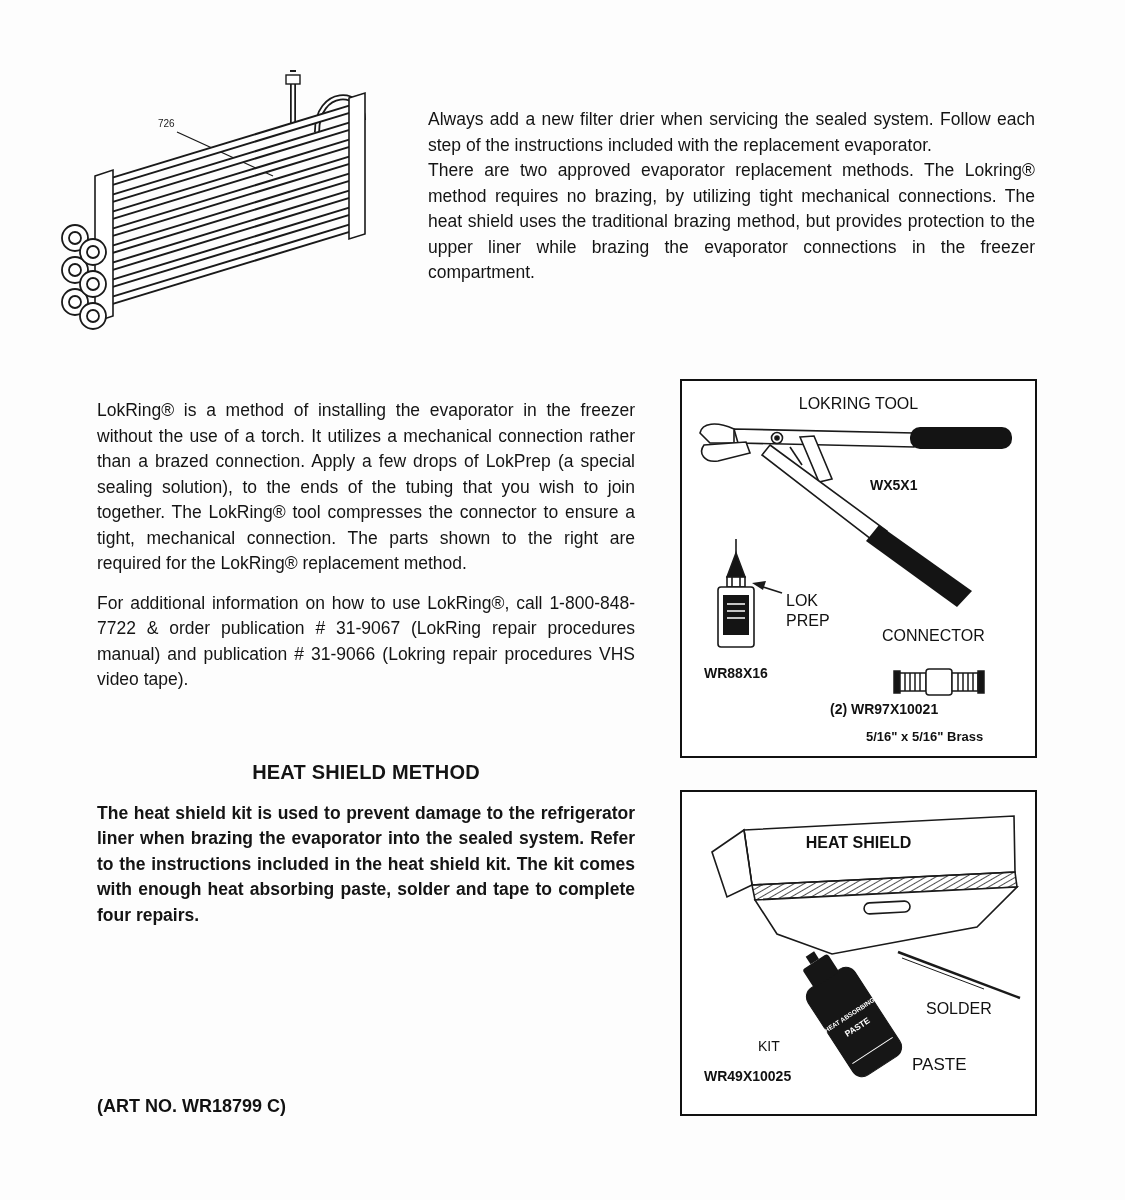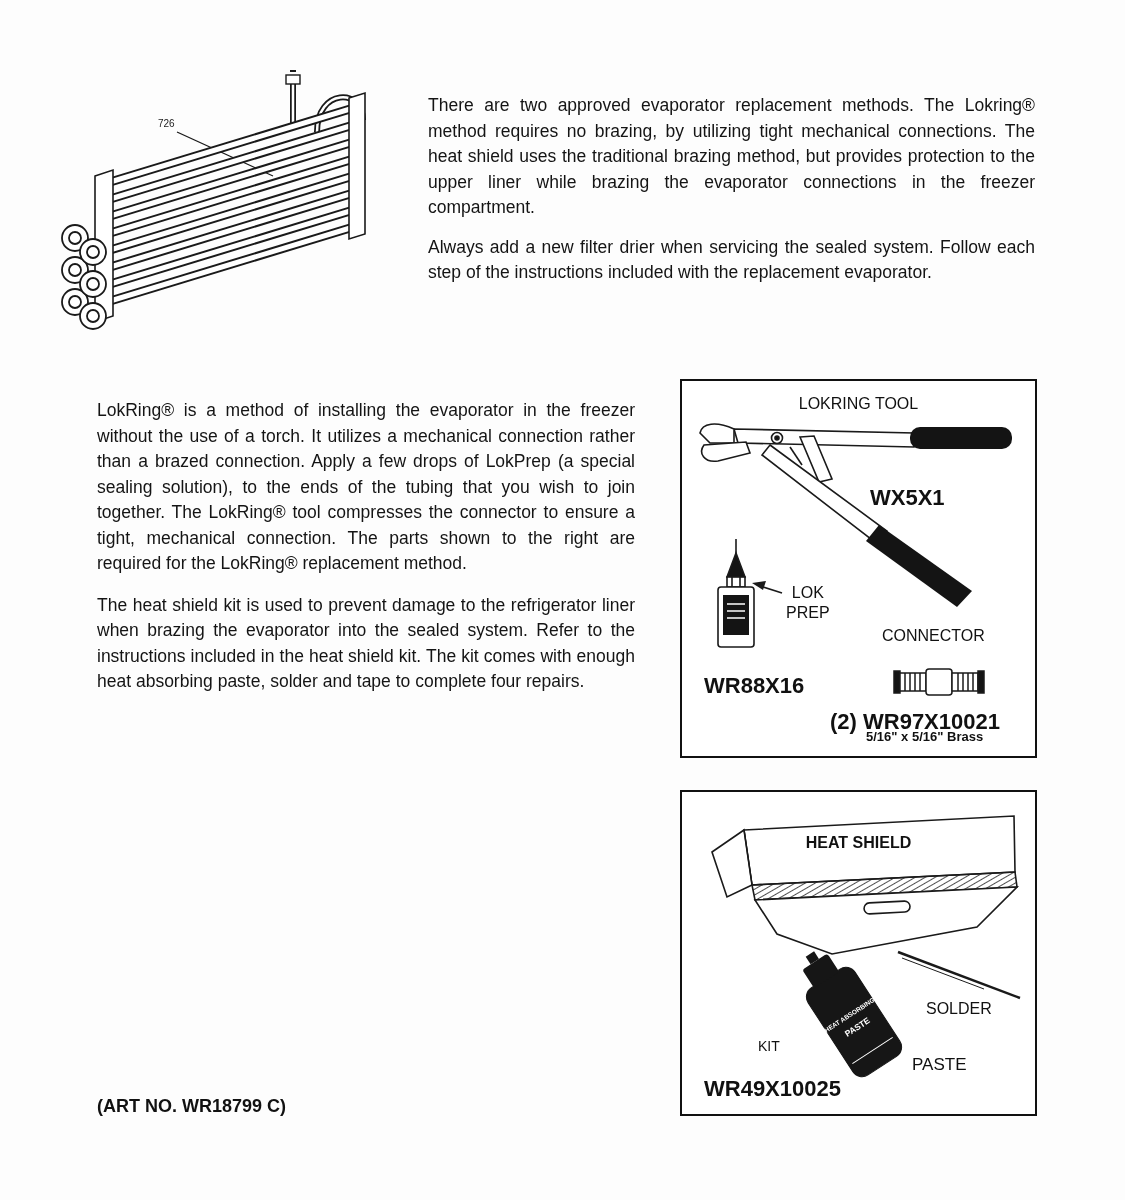--- a/index.html
+++ b/index.html
@@ -29,21 +29,21 @@
   }
   h2.section-heading sup { font-size: 12px; }
   .figure-box {
     position: absolute;
     border: 2px solid #111;
     background: #fff;
   }
   .figure-box > svg { position: absolute; left: 0; top: 0; }
   .fig-label { position: absolute; font-size: 16px; color: #111; white-space: nowrap; }
   .fig-label-center { position: absolute; left: 0; width: 100%; text-align: center; font-size: 16px; color: #111; }
-  .fig-part { position: absolute; font-size: 22px; font-weight: bold; color: #111; white-space: nowrap; margin-top: 8px; }
+  .fig-part { position: absolute; font-size: 14px; font-weight: bold; color: #111; white-space: nowrap; }
   .fig-small { position: absolute; font-size: 13px; font-weight: bold; color: #111; white-space: nowrap; }
   .footer-note { position: absolute; font-size: 18px; font-weight: bold; color: #111; }
   .callout-num { position: absolute; font-size: 10px; color: #222; }
 </style>
 </head>
 <body>
 
 <div class="abs" style="left:0; top:0; width:1125px; height:1200px;">
 
   <div class="abs" style="left:55px; top:70px; width:350px; height:280px;">
@@ -96,27 +96,29 @@
         <circle cx="38" cy="214" r="13"></circle>
           <circle cx="38" cy="214" r="6"></circle>
         <circle cx="38" cy="246" r="13"></circle>
           <circle cx="38" cy="246" r="6"></circle>
       </g>
     </svg>
     <span class="callout-num" style="left:103px; top:48px;">726</span>
   </div>
 
   <div class="abs" style="left:428px; top:93px; width:607px;">
+    <p class="body-text" style="margin-top:14px;">Always add a new filter drier when servicing the sealed system. Follow each step of the instructions included with the replacement evaporator.</p>
     <p class="body-text">There are two approved evaporator replacement methods. The Lokring® method requires no brazing, by utilizing tight mechanical connections. The heat shield uses the traditional brazing method, but provides protection to the upper liner while brazing the evaporator connections in the freezer compartment.</p>
-    <p class="body-text" style="margin-top:14px;">Always add a new filter drier when servicing the sealed system. Follow each step of the instructions included with the replacement evaporator.</p>
   </div>
 
   <div class="abs" style="left:97px; top:372px; width:538px;">
     <p class="body-text" style="margin-top:26px;">LokRing® is a method of installing the evaporator in the freezer without the use of a torch. It utilizes a mechanical connection rather than a brazed connection. Apply a few drops of LokPrep (a special sealing solution), to the ends of the tubing that you wish to join together. The LokRing® tool compresses the connector to ensure a tight, mechanical connection. The parts shown to the right are required for the LokRing® replacement method.</p>
-    <p class="body-text" style="margin-top:16px;">The heat shield kit is used to prevent damage to the refrigerator liner when brazing the evaporator into the sealed system. Refer to the instructions included in the heat shield kit. The kit comes with enough heat absorbing paste, solder and tape to complete four repairs.</p>
+    <p class="body-text" style="margin-top:14px;">For additional information on how to use LokRing®, call 1-800-848-7722 &amp; order publication # 31-9067 (LokRing repair procedures manual) and publication # 31-9066 (Lokring repair procedures VHS video tape).</p>
+    <h2 class="section-heading" style="margin-top:66px;">HEAT SHIELD METHOD</h2>
+    <p class="body-text" style="margin-top:16px;font-weight:bold;">The heat shield kit is used to prevent damage to the refrigerator liner when brazing the evaporator into the sealed system. Refer to the instructions included in the heat shield kit. The kit comes with enough heat absorbing paste, solder and tape to complete four repairs.</p>
   </div>
 
   <div class="figure-box" style="left:680px; top:379px; width:357px; height:379px;padding-left:46px;">
     <svg width="353" height="375" viewBox="0 0 353 375">
 
       <g stroke="#1a1a1a" stroke-width="1.6" fill="#fff">
         <polygon points="52,48 232,52 232,66 56,62"></polygon>
         <rect x="228" y="46" width="102" height="22" rx="10" fill="#141414" stroke="none"></rect>
         <path d="M52,48 C34,40 20,42 18,52 L28,62 52,62 Z"></path>
         <path d="M22,64 C16,72 22,82 36,80 L68,72 64,61 Z"></path>
@@ -157,21 +159,21 @@
         <rect x="270" y="292" width="26" height="18"></rect>
         <line x1="276" y1="292" x2="276" y2="310"></line>
         <line x1="281" y1="292" x2="281" y2="310"></line>
         <line x1="286" y1="292" x2="286" y2="310"></line>
         <line x1="291" y1="292" x2="291" y2="310"></line>
         <rect x="296" y="290" width="6" height="22" fill="#141414"></rect>
       </g>
     </svg>
     <span class="fig-label-center" style="top:14px;">LOKRING TOOL</span>
     <span class="fig-part" style="top:96px; left:188px;">WX5X1</span>
-    <div class="fig-label" style="top:202px; left:104px; line-height:20px;text-align:center;">
+    <div class="fig-label" style="top:210px; left:104px; line-height:20px;">
       <div>LOK</div>
       <div>PREP</div>
     </div>
     <span class="fig-part" style="top:284px; left:22px;">WR88X16</span>
     <span class="fig-label" style="top:246px; left:200px;">CONNECTOR</span>
     <span class="fig-part" style="top:320px; left:148px;">(2) WR97X10021</span>
     <span class="fig-small" style="top:348px; left:184px;">5/16" x 5/16" Brass</span>
   </div>
 
   <div class="figure-box" style="left:680px; top:790px; width:357px; height:326px;">

